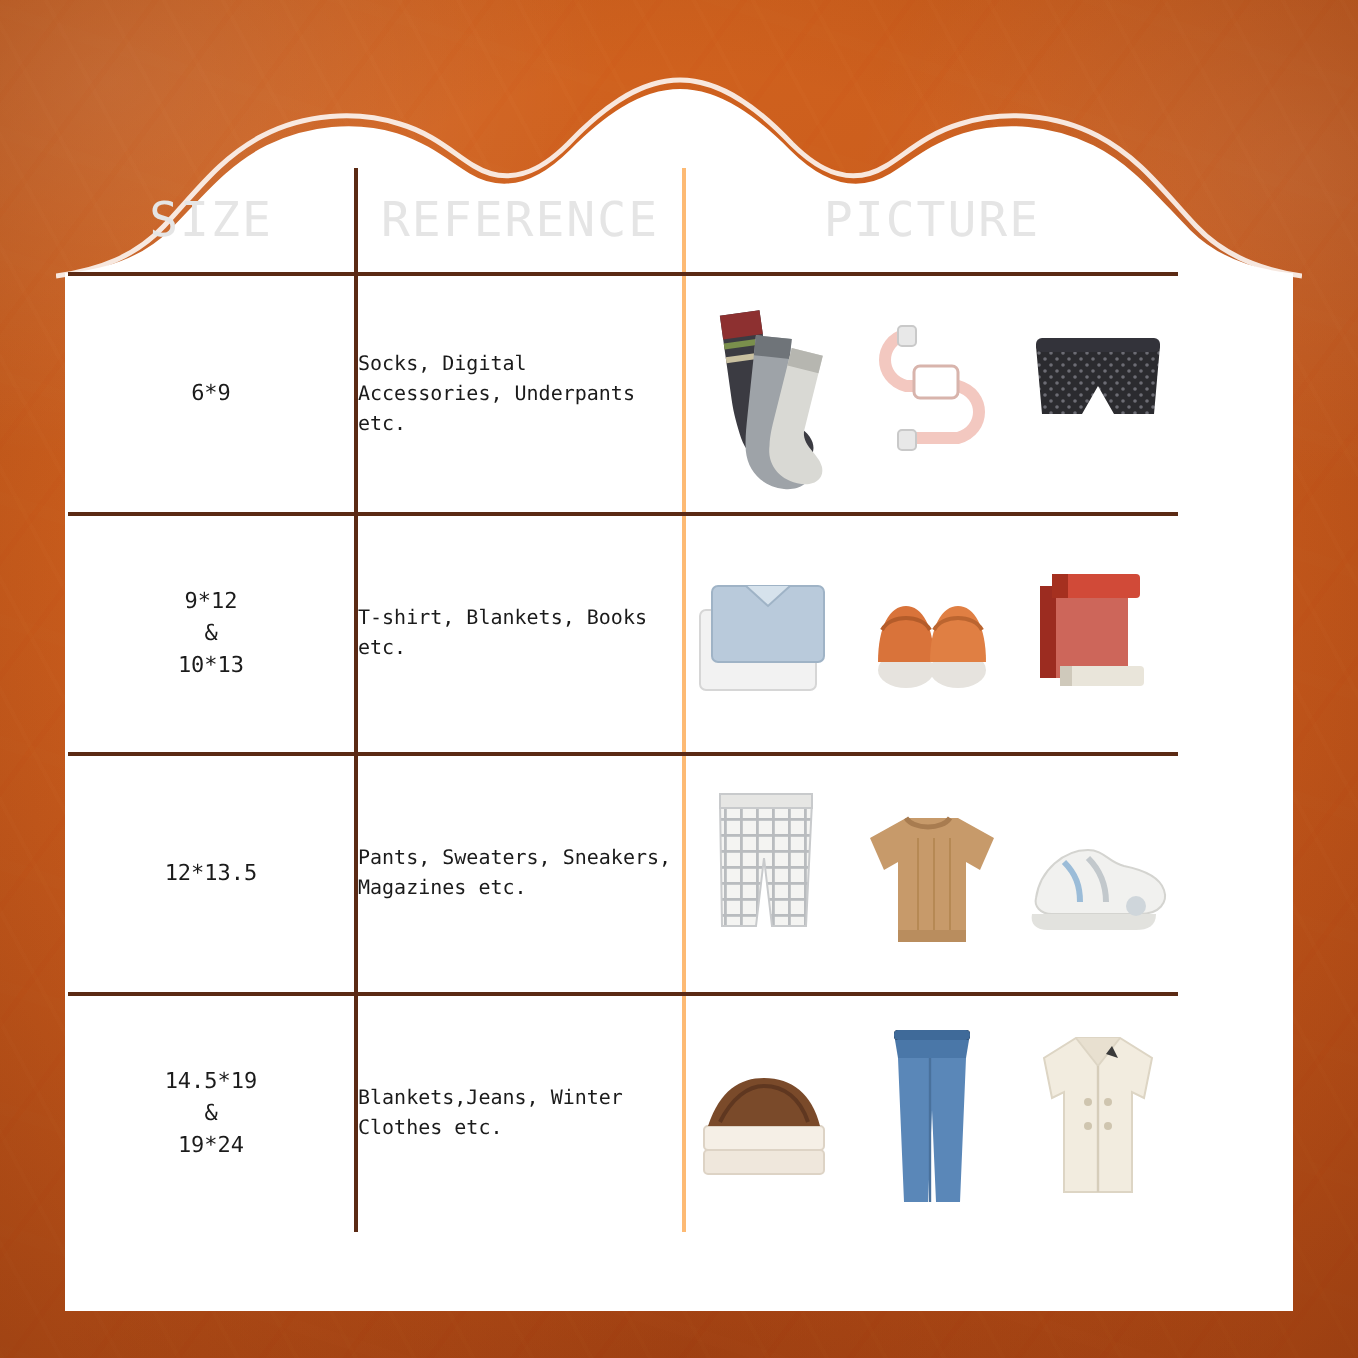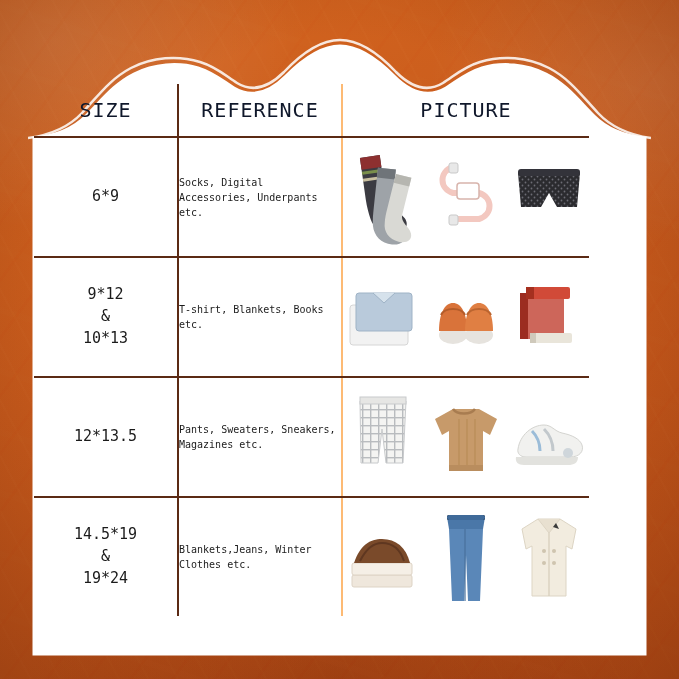--- a/index.html
+++ b/index.html
@@ -75,32 +75,32 @@
   .table col.c-picture { width: 247px; }
 
   .table th, .table td {
     border-bottom: 2px solid #5b2a14;
     vertical-align: middle;
     padding: 0;
   }
   .table th {
     height: 52px;
     font-weight: normal;
-    font-size: 20px;
+    font-size: 24px;
     letter-spacing: 1px;
-    color: #0f172a;
+    color: #e5e5e5;
     border-bottom: 2.5px solid #5b2a14;
   }
   .table tr:last-child td { border-bottom: none; }
   .vline-ref  { border-left: 2px solid #5b2a14; text-align: center; }
   .vline-pic  { border-left: 2px solid #fdba74; }
 
   .size-cell {
     text-align: center;
-    font-size: 15px;
+    font-size: 11px;
     line-height: 1.45;
     color: #1b1b1b;
   }
   .ref-cell {
     font-size: 10px;
     line-height: 1.5;
     color: #1b1b1b;
     padding: 6px 8px 6px 12px;
     text-align: left;
   }

